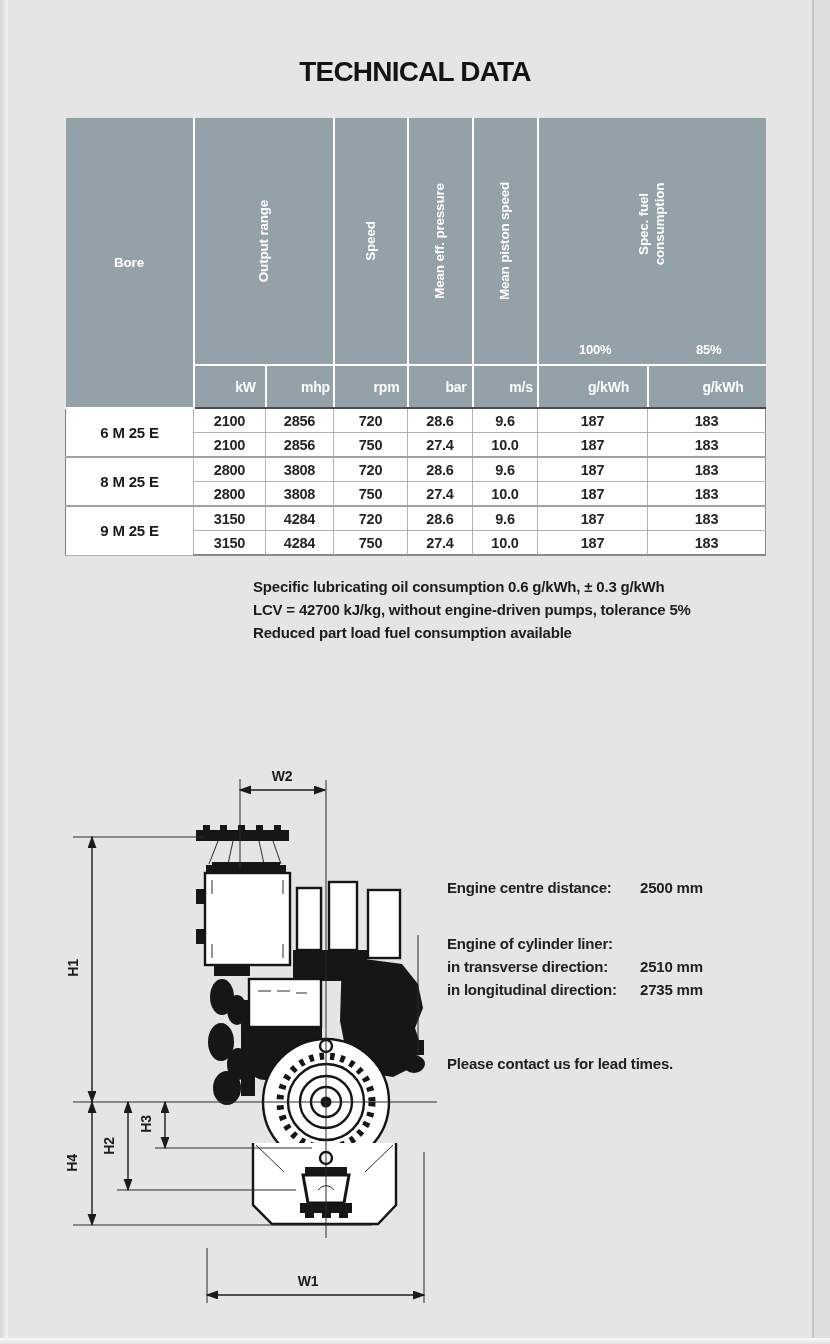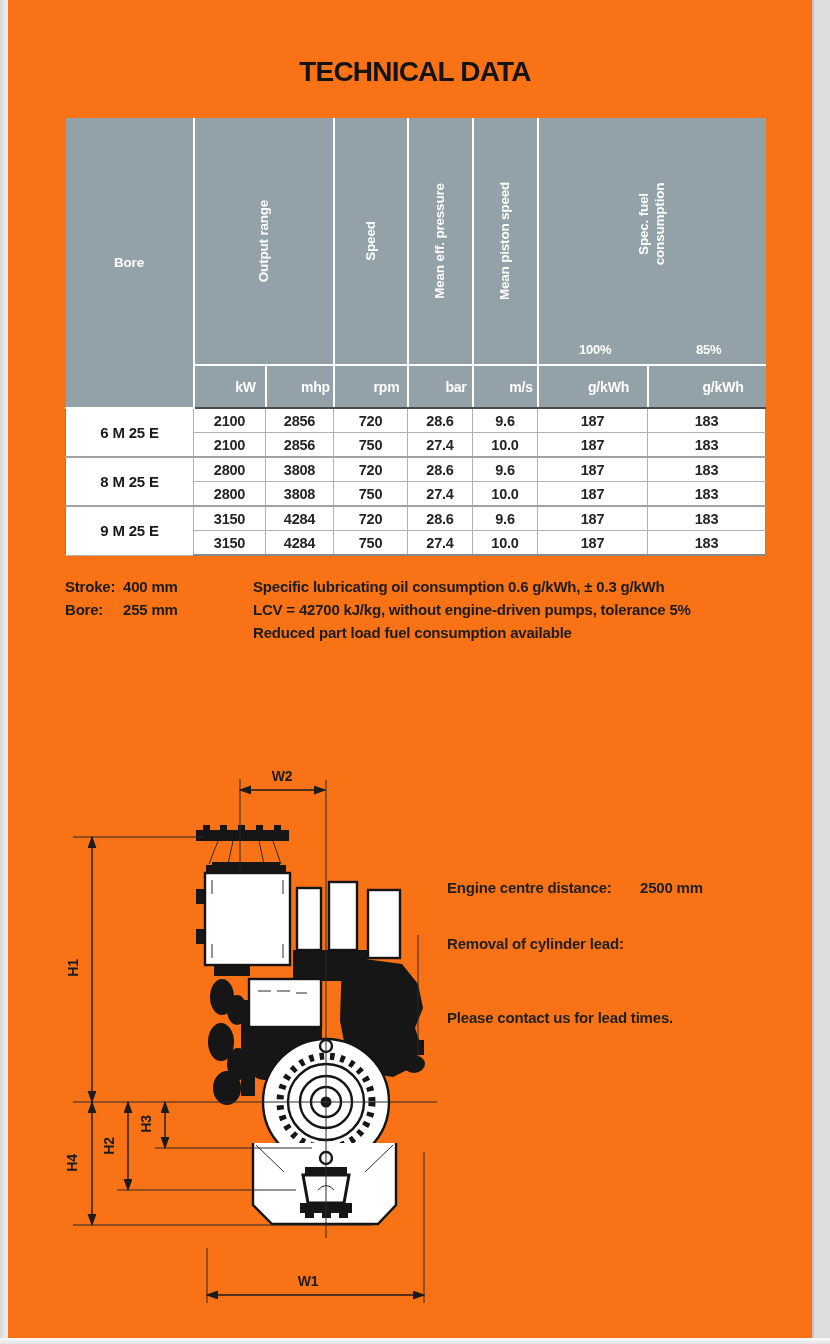--- a/index.html
+++ b/index.html
@@ -2,21 +2,21 @@
 <html><head>
 <meta charset="utf-8">
 <style>
   * { margin:0; padding:0; box-sizing:border-box; }
   html,body { width:830px; height:1344px; }
   body {
     font-family:"Liberation Sans","DejaVu Sans",sans-serif;
     background:#fdfdfd; color:#1c1c1c; letter-spacing:-0.2px;
     overflow:hidden; position:relative;
   }
-  .page { position:absolute; inset:0; background:#f97316;text-decoration:underline; }
+  .page { position:absolute; inset:0; background:#e5e5e5;text-decoration:underline; }
   .edge-left  { position:absolute; left:0; top:0; width:8px; height:1344px;
                 background:linear-gradient(90deg,#d7d7d7,#f3f3f3); }
   .edge-right { position:absolute; right:0; top:0; width:18px; height:1344px;
                 background:linear-gradient(90deg,#c3c3c3 0 2px,#dedede 2px 100%); }
   .edge-bottom{ position:absolute; left:0; bottom:0; width:830px; height:6px;
                 background:linear-gradient(0deg,#e2e2e2,#fbfbfb); }
 
   .title { position:absolute; left:0; top:56px; width:830px; text-align:center;
            font-size:28px; font-weight:800; letter-spacing:-0.8px; color:#141414; }
 
@@ -187,30 +187,20 @@
         <td>4284</td>
         <td>750</td>
         <td>27.4</td>
         <td>10.0</td>
         <td>187</td>
         <td>183</td>
       </tr>
     </tbody>
   </table>
 
-  <div class="specs-left">
-    <div class="row">
-      <span class="lbl">Stroke:</span>
-      <span>400 mm</span>
-    </div>
-    <div class="row">
-      <span class="lbl">Bore:</span>
-      <span>255 mm</span>
-    </div>
-  </div>
 
   <div class="specs-notes">
     <div>Specific lubricating oil consumption 0.6 g/kWh, ± 0.3 g/kWh</div>
     <div>LCV = 42700 kJ/kg, without engine-driven pumps, tolerance 5%</div>
     <div>Reduced part load fuel consumption available</div>
   </div>
 
   <svg class="draw" viewBox="0 0 830 1344">
     <defs>
       <marker id="arr" markerWidth="9" markerHeight="8" refX="8" refY="3.2" orient="auto-start-reverse">
@@ -323,18 +313,26 @@
       <text x="308" y="1286" text-anchor="middle">W1</text>
     </g>
   </svg>
 
   <div class="info">
     <div class="pair">
       <span class="l">Engine centre distance:</span>
       <span>2500 mm</span>
     </div>
     <div class="gap-s"></div>
-    <div>Removal of cylinder lead:</div>
+    <div>Engine of cylinder liner:</div>
+    <div class="pair">
+      <span class="l">in transverse direction:</span>
+      <span>2510 mm</span>
+    </div>
+    <div class="pair">
+      <span class="l">in longitudinal direction:</span>
+      <span>2735 mm</span>
+    </div>
     <div class="gap-m"></div>
     <div class="gap-l"></div>
     <div>Please contact us for lead times.</div>
   </div>
 </div>
 
 </body></html>

